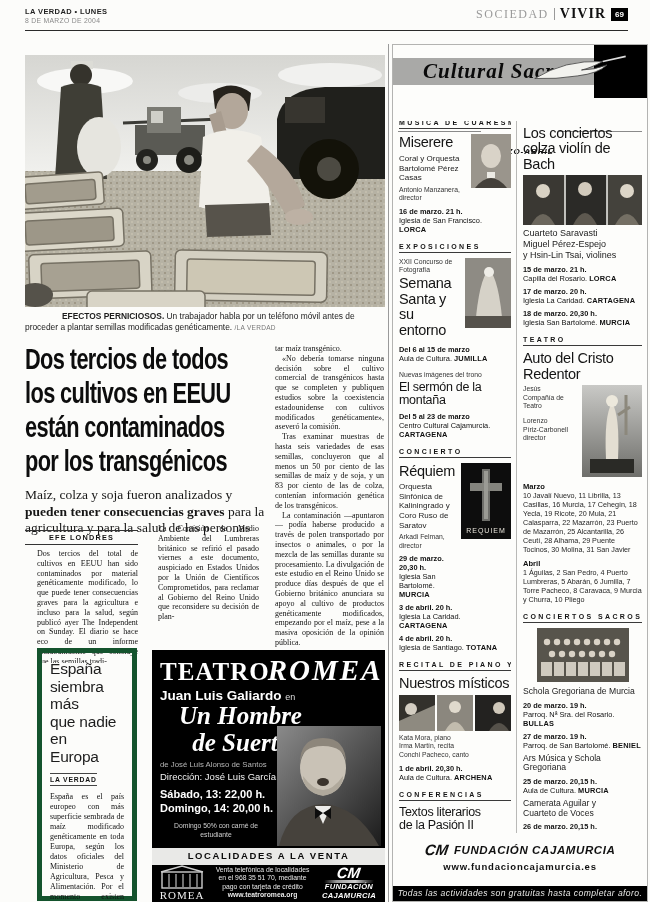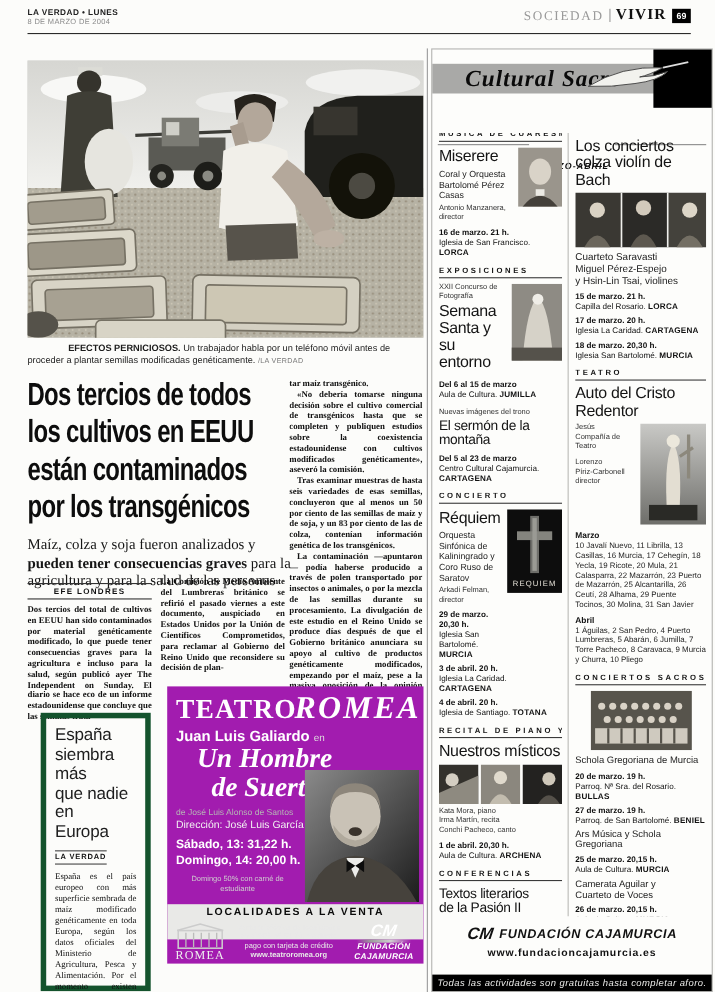--- a/index.html
+++ b/index.html
@@ -29,55 +29,55 @@
   .caption b{font-weight:bold;padding-left:37px;}
   .cap-credit{font-size:6.5px;color:#777;letter-spacing:.3px;}
   .headline{left:25px;top:342px;width:318px;font-family:"Liberation Sans",sans-serif;
             font-weight:bold;font-size:29px;line-height:34px;letter-spacing:-.8px;
             transform:scaleX(.75);transform-origin:0 0;color:#0d0d0d;}
   .subhead{left:25px;top:487px;width:250px;font-size:13.5px;line-height:16.5px;color:#161616;}
   .byline{left:25px;top:530px;width:113px;text-align:center;font-family:"Liberation Sans",sans-serif;
           font-size:7.3px;font-weight:bold;letter-spacing:1.2px;border-top:1px solid #333;
           border-bottom:1px solid #333;padding:2px 0;}
   .bcol{font-size:8px;line-height:9.8px;text-align:justify;overflow:hidden;}
-  .bcol p{margin:0 0 0 0;text-indent:7px;font-weight:bold;}
+  .bcol p{margin:0 0 0 12px;text-indent:7px;}
   .bcol p:first-child{text-indent:0;}
   .bcol1{left:25px;top:549px;width:113px;height:114px;}
   .bcol2{left:146px;top:524px;width:113px;height:139px;}
   .bcol3{left:263px;top:344px;width:121px;height:316px;}
   .bcol3 p{text-indent:7px;}
 
   
   .sidebox{left:25px;top:648px;width:100px;height:253px;border:5px solid #14532d;
            box-sizing:border-box;padding:7px 8px;margin-left:12px;}
   .sb-title{font-family:"Liberation Sans",sans-serif;font-size:15.5px;line-height:17.5px;
             color:#1d1d1d;letter-spacing:-.2px;}
   .sb-byline{display:inline-block;font-family:"Liberation Sans",sans-serif;font-size:6.8px;
              font-weight:bold;letter-spacing:.8px;border-top:1px solid #444;
              border-bottom:1px solid #444;padding:2px 0;margin:8px 0 6px;}
   .sb-body{font-size:8px;line-height:10px;text-align:justify;}
 
   
-  .ad{left:152px;top:624px;width:233px;height:252px;background:#a21caf;color:#fff;
+  .ad{left:152px;top:650px;width:233px;height:252px;background:#000000;color:#fff;
       box-sizing:border-box;overflow:hidden;font-family:"Liberation Sans",sans-serif;}
   .ad-logo{position:absolute;left:8px;top:4px;white-space:nowrap;}
   .ad-logo-teatro{font-family:"Liberation Serif",serif;font-weight:bold;font-size:25px;letter-spacing:1px;}
   .ad-logo-romea{font-family:"Liberation Serif",serif;font-weight:bold;font-style:italic;
                  font-size:29px;letter-spacing:2px;margin-left:-2px;}
   .ad-actor{position:absolute;left:8px;top:38px;font-size:13.5px;font-weight:bold;}
   .ad-en{font-size:9px;font-weight:normal;color:#ddd;}
   .ad-title{position:absolute;left:6px;top:52px;width:165px;font-family:"Liberation Serif",serif;
             font-style:italic;font-weight:bold;font-size:25px;line-height:27px;text-align:center;}
   .ad-author{position:absolute;left:8px;top:110px;font-size:7.8px;color:#b5b5b5;}
   .ad-dir{position:absolute;left:8px;top:121px;font-size:9.5px;color:#f2f2f2;}
   .ad-show{position:absolute;left:8px;font-size:11px;font-weight:bold;}
   .ad-disc{position:absolute;left:18px;top:172px;width:92px;font-size:6.8px;color:#cfcfcf;
            text-align:center;line-height:8.5px;}
   .ad-photo{position:absolute;right:4px;top:76px;width:104px;height:120px;}
-  .ad-strip{position:absolute;left:0;right:0;top:198px;height:32px;background:#e9e9e7;color:#0b0b0b;
+  .ad-strip{position:absolute;left:0;right:0;top:198px;height:17px;background:#e9e9e7;color:#0b0b0b;
             font-size:9.5px;font-weight:bold;letter-spacing:1.6px;text-align:center;line-height:15px;}
   .ad-bottom{position:absolute;left:0;right:0;top:213px;bottom:0;display:flex;align-items:center;
              padding:0 5px;gap:4px;}
   .ad-romea-sign{width:50px;text-align:center;}
   .ad-romea-word{font-family:"Liberation Serif",serif;font-size:11px;letter-spacing:1px;color:#eee;}
   .ad-sales{flex:1;font-size:6.8px;line-height:8.4px;text-align:center;color:#e8e8e8;}
   .ad-web{font-weight:bold;}
   .ad-sponsor{width:62px;text-align:center;color:#fff;}
   .cm-mark{display:inline-block;font-style:italic;font-weight:bold;transform:skewX(-8deg);}
   .cm-swoosh{display:block;height:3px;margin-top:-2px;background:linear-gradient(100deg,transparent 10%,#9a9a9a 30%,#cfcfcf 60%,transparent 90%);}
@@ -263,21 +263,21 @@
       <span class="ad-logo-teatro">TEATRO</span><span class="ad-logo-romea">ROMEA</span>
     </div>
     <div class="ad-actor">
       <span>Juan Luis Galiardo</span>
       <span class="ad-en">en</span>
     </div>
     <div class="ad-title pre">Un Hombre
 de Suerte</div>
     <div class="ad-author">de José Luis Alonso de Santos</div>
     <div class="ad-dir">Dirección: José Luis García Sánchez</div>
-    <div class="ad-show" style="top:138px;">Sábado, 13: 31,22 h.</div>
+    <div class="ad-show" style="top:138px;">Sábado, 13: 22,00 h.</div>
     <div class="ad-show" style="top:152px;">Domingo, 14: 20,00 h.</div>
     <div class="ad-disc">Domingo 50% con carné de estudiante</div>
     <div class="ad-photo">
       <svg viewBox="0 0 104 120" width="104" height="120" preserveAspectRatio="none">
         <rect width="104" height="120" fill="url(#gactor)"></rect>
         <ellipse cx="46" cy="42" rx="23" ry="27" fill="#c9c2b6"></ellipse>
         <path d="M23 40 Q22 12 46 12 Q70 12 69 40 Q69 20 46 20 Q23 20 23 40 Z" fill="#8d867b"></path>
         <path d="M26 50 Q46 78 66 50 Q66 66 46 70 Q26 66 26 50 Z" fill="#b0a99c"></path>
         <ellipse cx="46" cy="56" rx="6" ry="4" fill="#3a332c"></ellipse>
         <path d="M2 120 Q12 80 46 78 Q80 80 102 120 Z" fill="#46423c"></path>

